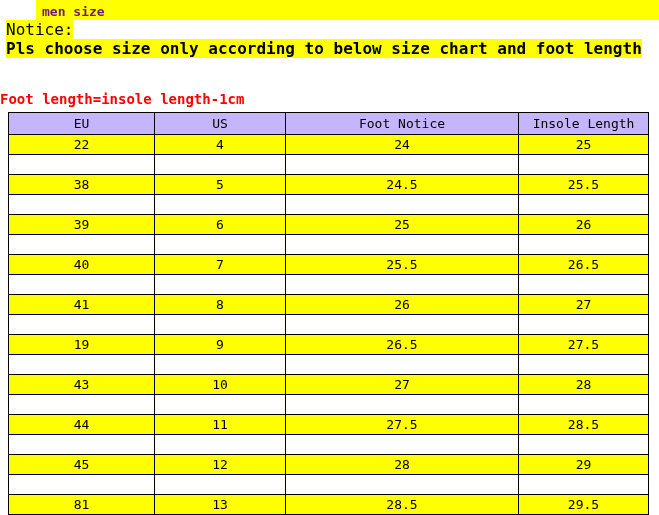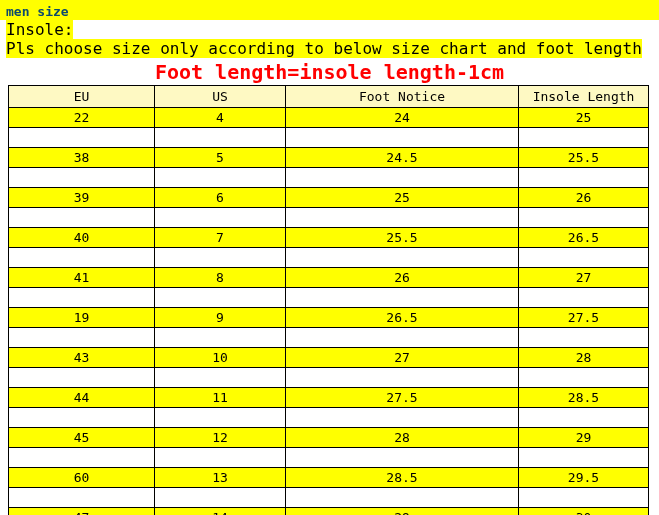--- a/index.html
+++ b/index.html
@@ -14,58 +14,60 @@
     overflow: hidden;
   }
   .page {
     position: relative;
     width: 659px;
     height: 515px;
     box-sizing: border-box;
   }
   .hdr-band {
     background: #ffff00;
-    color: #0c4a6e;
+    color: #701a75;
     font-family: "DejaVu Sans Mono", monospace;
     font-weight: bold;
     font-size: 13px;
     line-height: 18px;
     white-space: nowrap;
     overflow: hidden;
+    margin-left: 36px;
   }
   .band-title {
     height: 20px;
     padding-left: 6px;
     padding-top: 3px;
     box-sizing: border-box;
   }
   .band-notice {
     height: 19px;
     padding-left: 6px;
     box-sizing: border-box;
     background: #ffffff;
   }
   .band-notice span { background: #ffff00; }
   .band-pls {
     height: 22px;
     padding-left: 6px;
     box-sizing: border-box;
     background: #ffffff;
   }
-  .band-pls span { background: #ffff00; }
+  .band-pls span { background: #ffff00; font-weight: bold; }
   .band-formula {
     height: 22px;
-    text-align: center;
+    text-align: left;
     background: #ffffff;
     color: #ff0000;
     font-weight: bold;
-    font-size: 20px;
+    font-size: 14px;
     line-height: 22px;
     font-family: "DejaVu Sans Mono", monospace;
     white-space: nowrap;
+    margin-top: 27px;
   }
   table.size-chart {
     border-collapse: collapse;
     width: 640px;
     margin: 2px 0 0 8px;
     table-layout: fixed;
   }
   table.size-chart col.c0 { width: 146px; }
   table.size-chart col.c1 { width: 131px; }
   table.size-chart col.c2 { width: 233px; }
@@ -75,21 +77,21 @@
     border: 1px solid #000000;
     text-align: center;
     font-family: "DejaVu Sans Mono", monospace;
     font-size: 13px;
     color: #000000;
     padding: 0;
     height: 19px;
     white-space: nowrap;
   }
   table.size-chart thead th {
-    background: #fef9c3;
+    background: #c4b5fd;
     font-weight: normal;
     height: 21px;
   }
   table.size-chart tbody td {
     background: #ffff00;
     height: 19px;
   }
   table.size-chart tbody tr.spacer td {
     background: #ffffff;
     border-left: 1px solid #000000;
@@ -99,21 +101,21 @@
     height: 19px;
   }
 </style>
 </head>
 <body>
 
 <div class="page">
 
   <div class="hdr-band band-title">men size</div>
 
-  <div class="band-notice"><span>Insole:</span></div>
+  <div class="band-notice"><span>Notice:</span></div>
 
   <div class="band-pls"><span>Pls choose size only according to below size chart and foot length</span></div>
 
   <div class="band-formula">Foot length=insole length-1cm</div>
 
   <table class="size-chart">
     <colgroup>
       <col class="c0">
         <col class="c1">
         <col class="c2">
@@ -230,21 +232,21 @@
         <td>28</td>
         <td>29</td>
       </tr>
       <tr class="spacer">
           <td></td>
           <td></td>
           <td></td>
           <td></td>
         </tr>
       <tr>
-        <td>60</td>
+        <td>81</td>
         <td>13</td>
         <td>28.5</td>
         <td>29.5</td>
       </tr>
       <tr class="spacer">
           <td></td>
           <td></td>
           <td></td>
           <td></td>
         </tr>

